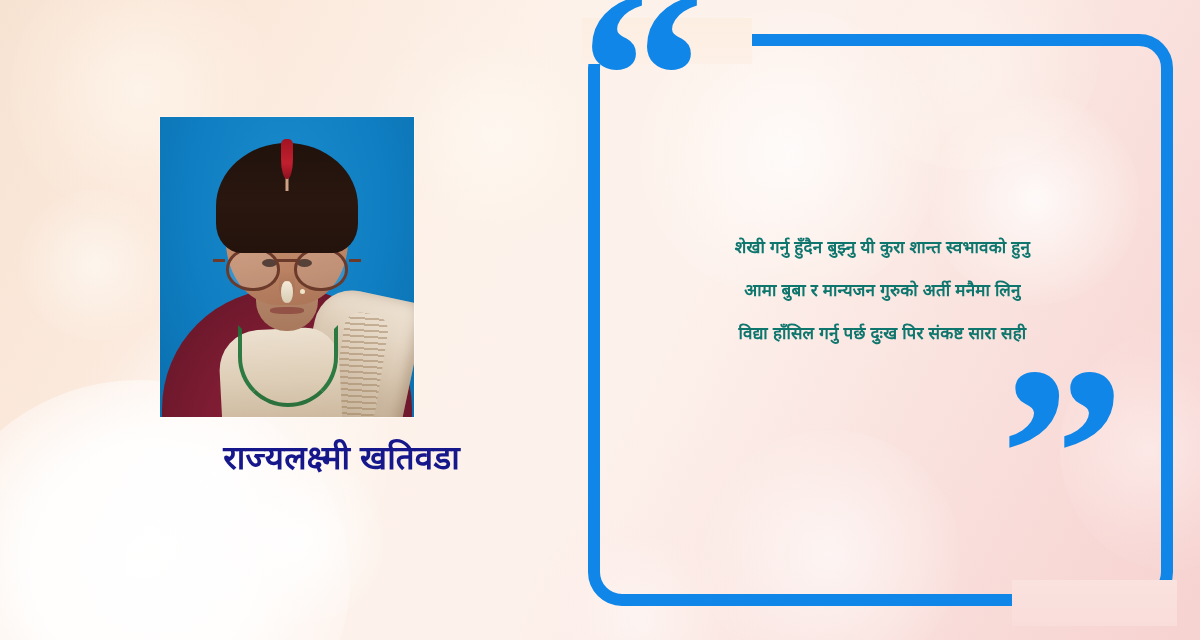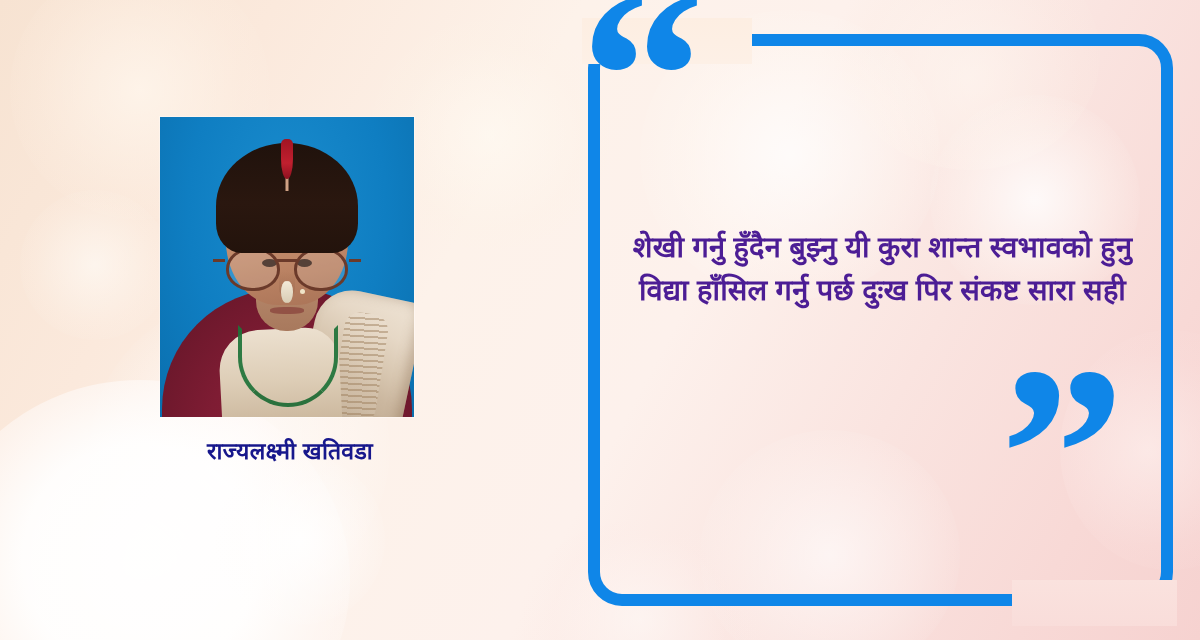--- a/index.html
+++ b/index.html
@@ -336,23 +336,23 @@
     background: linear-gradient(180deg, #f3ead8 0%, #d9cdb5 100%);
   }
   .p-ear.l { left: 55px; }
   .p-ear.r { right: 55px; }
 
   .caption {
     position: absolute;
     left: 120px;
     top: 434px;
     width: 340px;
-    text-align: center;
+    text-align: right;
     font-family: "Liberation Sans", "DejaVu Sans", sans-serif;
-    font-size: 23px;
+    font-size: 33px;
     font-weight: 700;
     color: #17178c;
     letter-spacing: .3px;
     white-space: nowrap;
   }
 
   
   .frame {
     position: absolute;
     left: 588px;
@@ -399,23 +399,23 @@
     top: 330px;
     font-size: 250px;
   }
 
   .quote-text {
     position: absolute;
     left: 610px;
     top: 226px;
     width: 545px;
     text-align: center;
-    color: #4c1d95;
+    color: #0f766e;
     font-family: "Liberation Sans", "DejaVu Sans", sans-serif;
-    font-size: 29px;
+    font-size: 17px;
     font-weight: 700;
     line-height: 43px;
     letter-spacing: .2px;
   }
   .quote-text .ln { display: block; white-space: nowrap; }
 </style>
 </head>
 <body>
 
 <div id="card">
@@ -472,18 +472,19 @@
   <div class="caption">राज्यलक्ष्मी खतिवडा</div>
 
   <div class="frame"></div>
   <div class="frame-gap gap-top"></div>
   <div class="frame-gap gap-bottom"></div>
 
   <div class="quote-open">“</div>
 
   <div class="quote-text">
     <span class="ln">शेखी गर्नु हुँदैन बुझ्नु यी कुरा शान्त स्वभावको हुनु</span>
+    <span class="ln">आमा बुबा र मान्यजन गुरुको अर्ती मनैमा लिनु</span>
     <span class="ln">विद्या हाँसिल गर्नु पर्छ दुःख पिर संकष्ट सारा सही</span>
   </div>
 
   <div class="quote-close">”</div>
 
 </div>
 
 </body></html>

